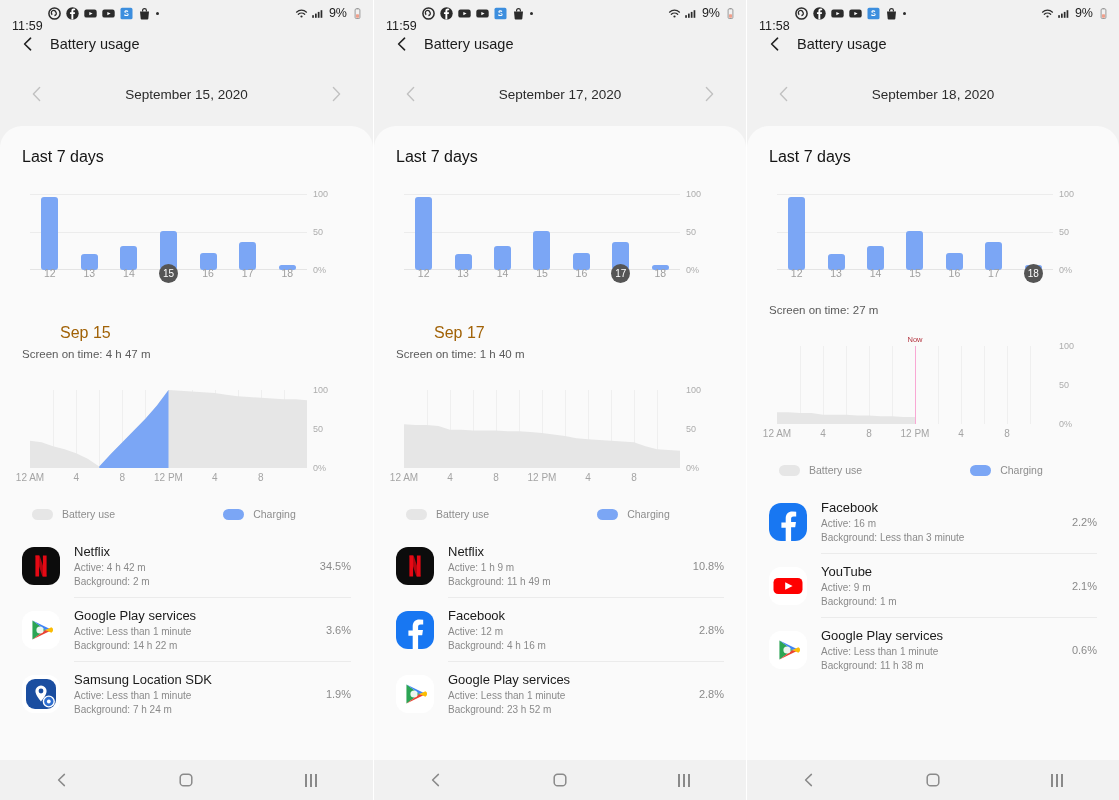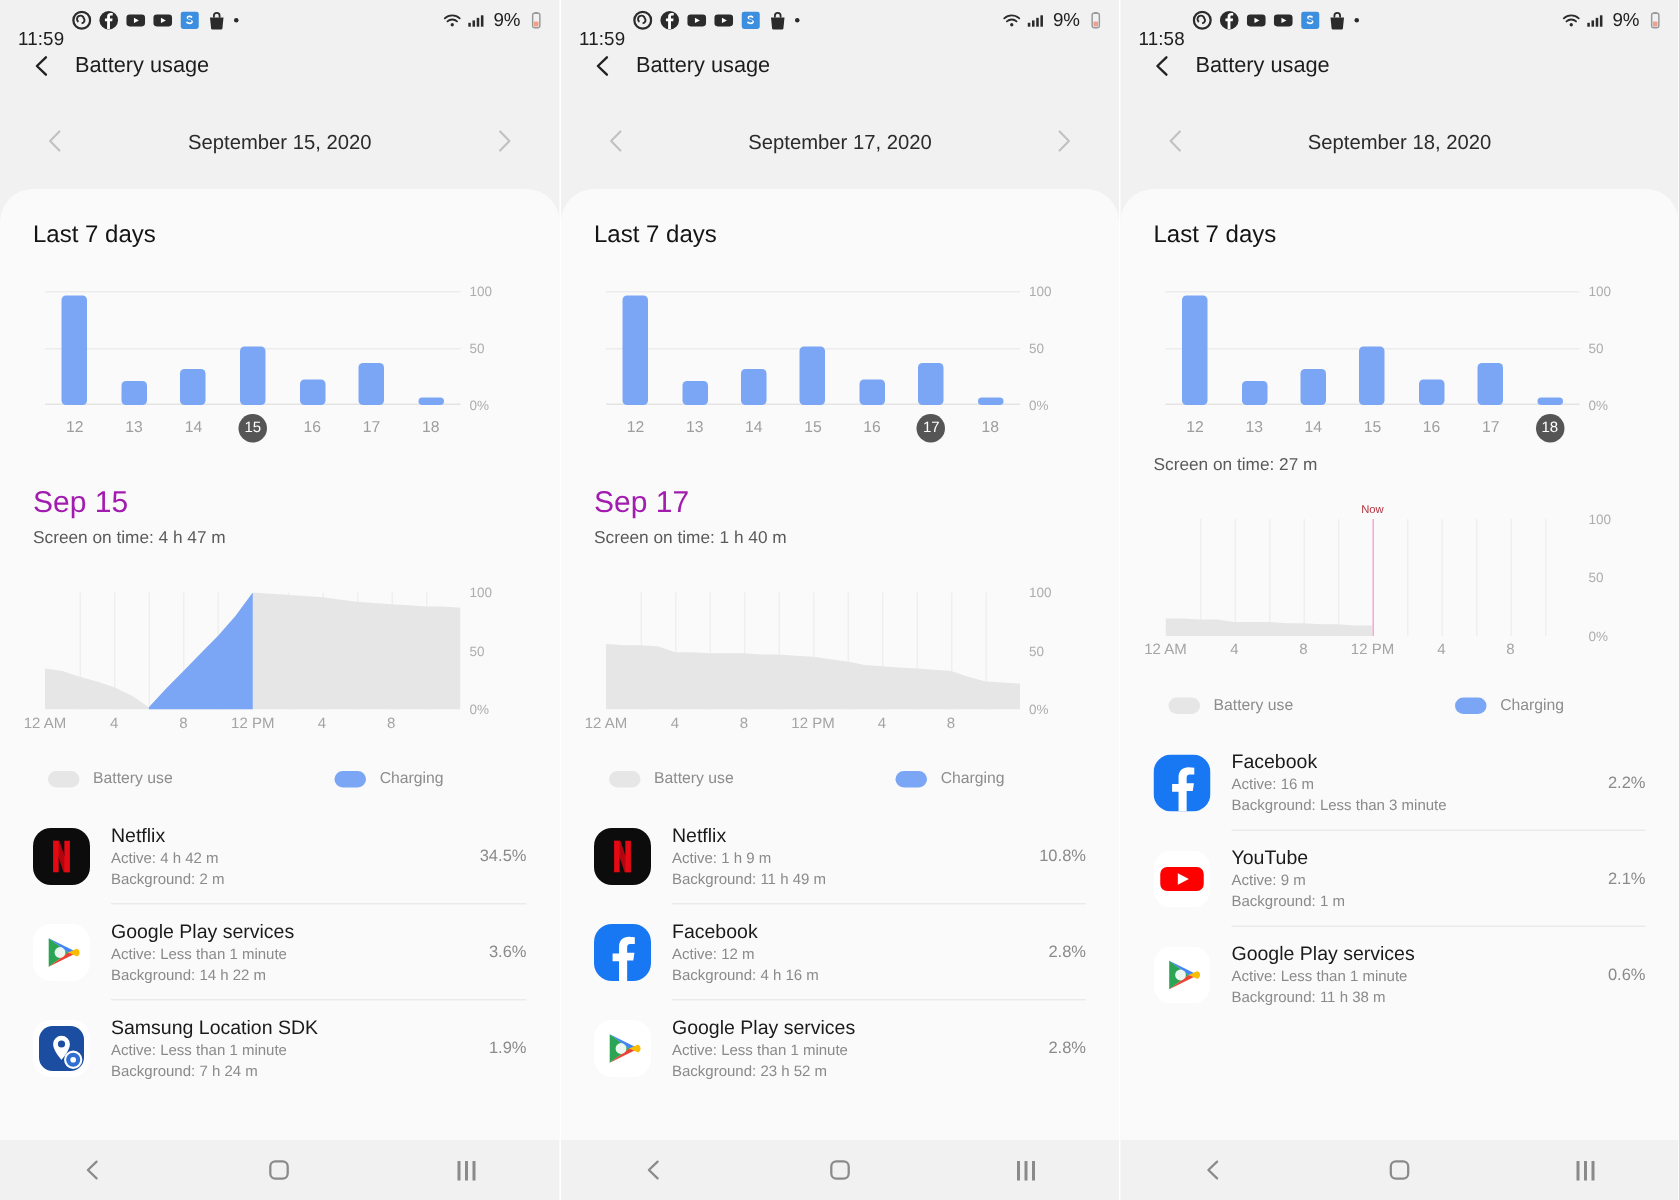--- a/index.html
+++ b/index.html
@@ -64,30 +64,30 @@
   .gridline.g50 { top: 50%; }
   .gridline.g0 { bottom: 0; background: #e4e4e4; }
   .bars-row { position: absolute; inset: 0; display: flex; align-items: flex-end; }
   .bar-col { flex: 1; display: flex; justify-content: center; align-items: flex-end; height: 100%; }
   .bar { width: 17px; border-radius: 3px; background: #7ba6f5; }
   .ylabels { position: absolute; right: 4px; top: 12px; bottom: 28px; width: 40px; }
   .ylab { position: absolute; left: 6px; font-size: 9px; color: #adadad; transform: translateY(-50%); }
   .ylab.y100 { top: 0; }
   .ylab.y50 { top: 50%; }
   .ylab.y0 { top: 100%; }
-  .xlabels { position: absolute; left: 8px; right: 44px; bottom: 2px; height: 22px; display: flex; }
+  .xlabels { position: absolute; left: 8px; right: 44px; bottom: 14px; height: 22px; display: flex; }
   .xlab { flex: 1; display: flex; justify-content: center; align-items: center; font-size: 10.5px; color: #9e9e9e; }
   .xlab.sel { color: #fff; }
   .xlab.sel span {
     background: #555; color: #fff; width: 19px; height: 19px; border-radius: 50%;
     display: flex; align-items: center; justify-content: center; font-size: 10px;
   }
 
   
-  .day-title { font-size: 20px; color: #a21caf; padding-top: 26px; }
+  .day-title { font-size: 16px; color: #a16207; padding-top: 26px; margin-left: 38px; }
   .day-sub { font-size: 11.5px; color: #5a5a5a; margin-top: 6px; }
 
   .area-wrap { position: relative; height: 120px; margin-top: 14px; }
   .area-plot { position: absolute; left: 8px; right: 44px; top: 16px; bottom: 26px; }
   .vgrid { position: absolute; top: 0; bottom: 0; width: 1px; background: #efefef; }
   .area-svg { position: absolute; inset: 0; width: 100%; height: 100%; display: block; }
   .nowline { position: absolute; top: 0; bottom: 0; width: 1.3px; background: #f9a8d4; }
   .nowlabel { position: absolute; font-size: 7.5px; color: #b3343f; transform: translateX(-50%); top: -11px; }
   .axlabels { position: absolute; left: 8px; right: 44px; bottom: 2px; height: 20px; }
   .axlab { position: absolute; font-size: 10px; color: #a4a4a4; transform: translateX(-50%); }

